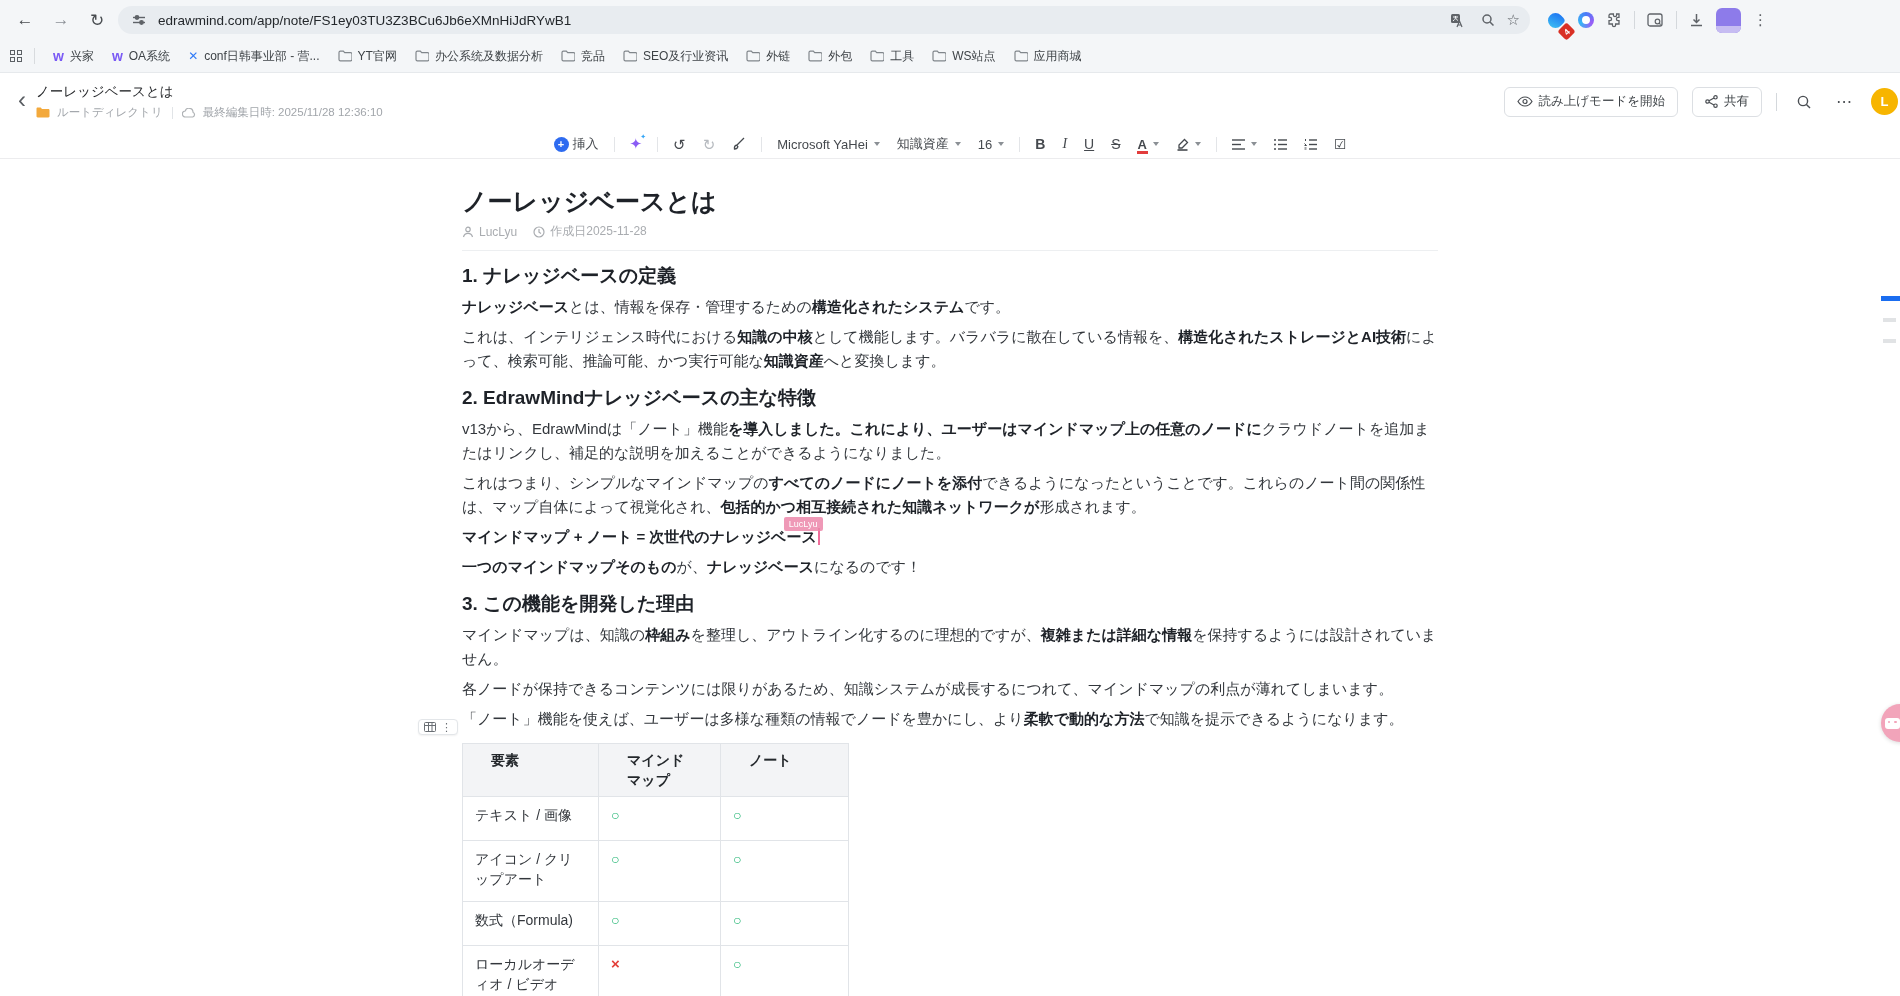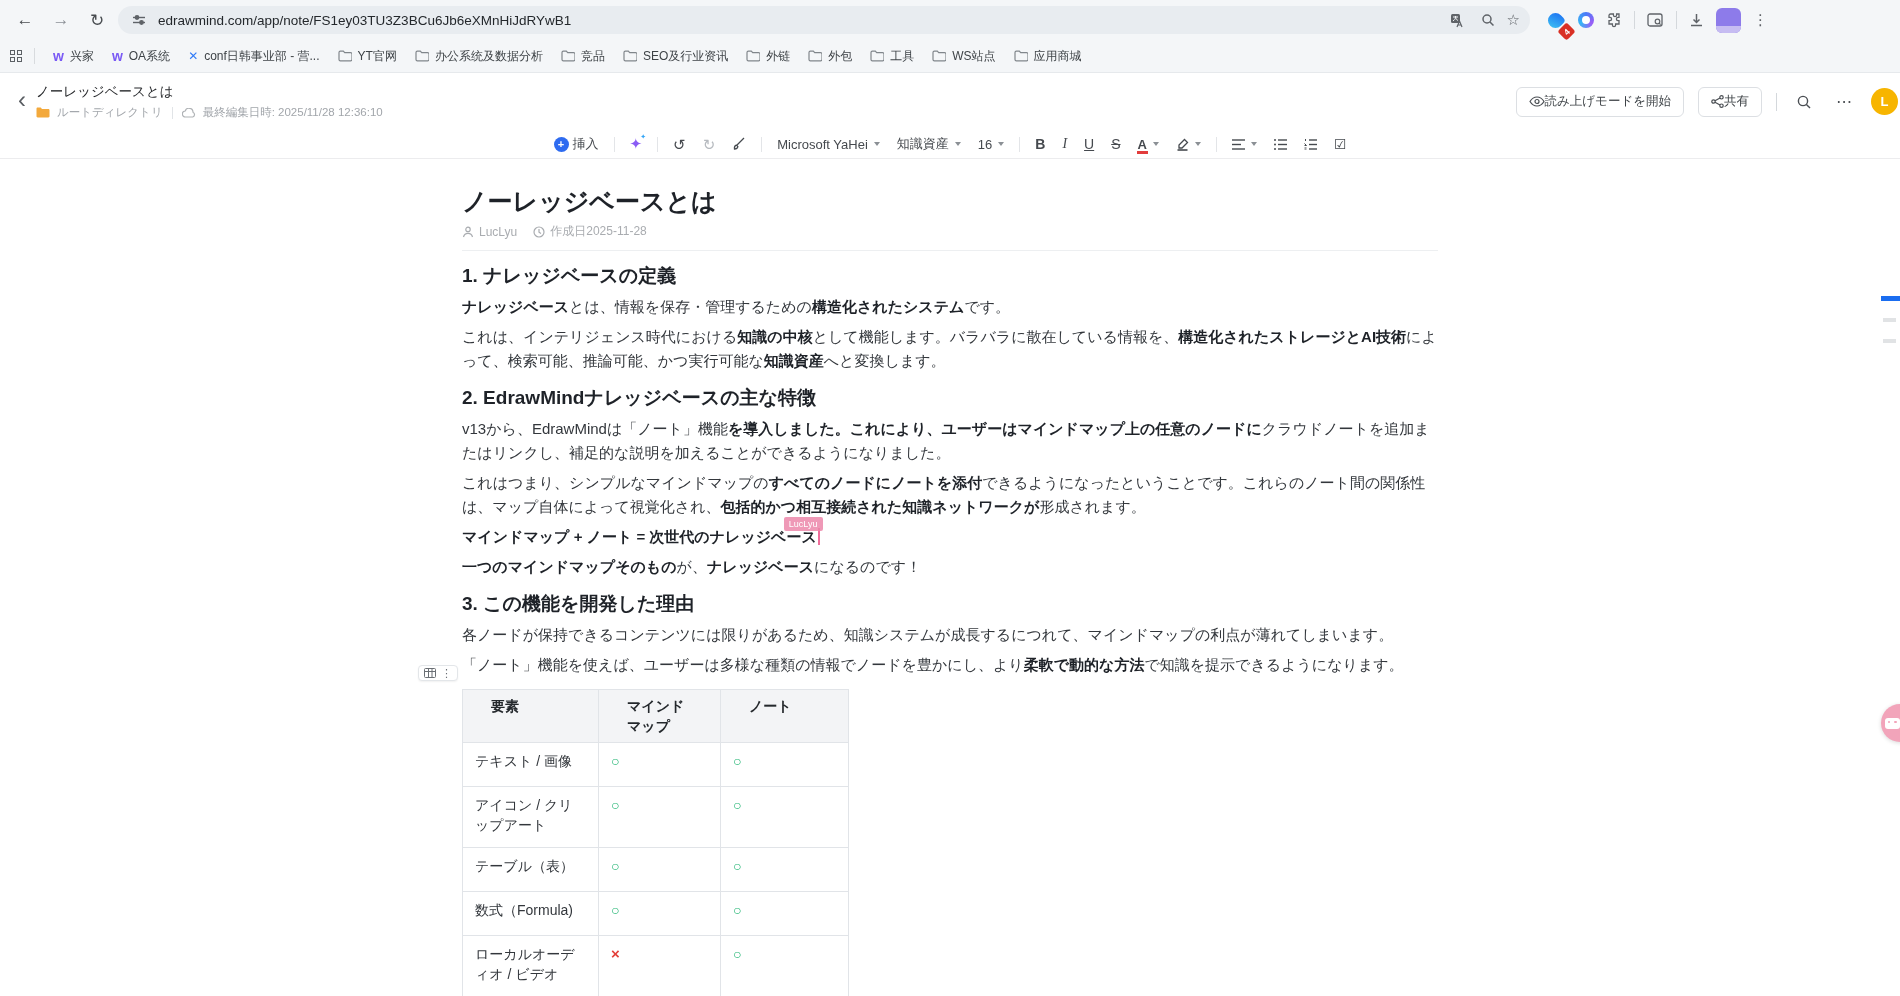--- a/index.html
+++ b/index.html
@@ -43,21 +43,21 @@
   .bm-x { color:#2f7af7; font-weight:bold; font-size:12px; }
 
   
   .app-header { height:57px; background:#fff; display:flex; align-items:center; padding:0 16px; position:relative; }
   .back-chev { font-size:24px; color:#5a5e63; padding:0 10px 4px 2px; line-height:20px; }
   .title-block { display:flex; flex-direction:column; gap:4px; }
   .doc-name { font-size:13.5px; color:#27292c; }
   .crumb-row { display:flex; align-items:center; gap:7px; font-size:11.5px; color:#a2a6ab; }
   .crumb-sep { width:1px; height:12px; background:#e1e4e7; margin:0 2px; }
   .hdr-right { margin-left:auto; display:flex; align-items:center; gap:14px; }
-  .hdr-btn { display:flex; align-items:center; height:30px; padding:0 12px; border:1px solid #dcdfe3;
+  .hdr-btn { display:flex; align-items:center; gap:6px; height:30px; padding:0 12px; border:1px solid #dcdfe3;
              border-radius:6px; background:#fff; font-size:12.5px; color:#3e4347; }
   .hdr-ic { width:26px; height:26px; display:flex; align-items:center; justify-content:center; color:#4a4e53; }
   .dots-h { font-size:16px; color:#4a4e53; }
   .avatar-app { width:27px; height:27px; border-radius:50%; background:#f7b500; color:#fff; font-size:13px;
                 font-weight:bold; display:flex; align-items:center; justify-content:center; margin-right:-14px; }
 
   
   .fmt-bar { height:29px; border-bottom:1px solid #ececee; display:flex; align-items:center; justify-content:center; gap:7px; }
   .tbtn { display:flex; align-items:center; gap:4px; height:23px; padding:0 5px; border-radius:4px;
           font-size:13px; color:#45494e; }
@@ -440,20 +440,21 @@
       <div>
           <h2>1. ナレッジベースの定義</h2>
           <p><strong>ナレッジベース</strong><span>とは、情報を保存・管理するための</span><strong>構造化されたシステム</strong><span>です。</span></p>
           <p><span>これは、インテリジェンス時代における</span><strong>知識の中核</strong><span>として機能します。バラバラに散在している情報を、</span><strong>構造化されたストレージとAI技術</strong><span>によって、検索可能、推論可能、かつ実行可能な</span><strong>知識資産</strong><span>へと変換します。</span></p>
           <h2>2. EdrawMindナレッジベースの主な特徴</h2>
           <p><span>v13から、EdrawMindは「ノート」機能</span><strong>を導入しました。これにより、ユーザーはマインドマップ上の任意のノードに</strong><span>クラウドノートを追加またはリンクし、補足的な説明を加えることができるようになりました。</span></p>
           <p><span>これはつまり、シンプルなマインドマップの</span><strong>すべてのノードにノートを添付</strong><span>できるようになったということです。これらのノート間の関係性は、マップ自体によって視覚化され、</span><strong>包括的かつ相互接続された知識ネットワークが</strong><span>形成されます。</span></p>
           <p><strong>マインドマップ + ノート = 次世代のナレッジベース</strong><span class="collab-caret"><span class="collab-flag">LucLyu</span></span></p>
           <p><strong>一つのマインドマップそのもの</strong><span>が、</span><strong>ナレッジベース</strong><span>になるのです！</span></p>
           <h2>3. この機能を開発した理由</h2>
+          <p><span>マインドマップは、知識の</span><strong>枠組み</strong><span>を整理し、アウトライン化するのに理想的ですが、</span><strong>複雑または詳細な情報</strong><span>を保持するようには設計されていません。</span></p>
           <p><span>各ノードが保持できるコンテンツには限りがあるため、知識システムが成長するにつれて、マインドマップの利点が薄れてしまいます。</span></p>
           <p><span>「ノート」機能を使えば、ユーザーは多様な種類の情報でノードを豊かにし、より</span><strong>柔軟で動的な方法</strong><span>で知識を提示できるようになります。</span></p>
         </div>
 
       <div class="tbl-wrap">
         <div class="tbl-controls">
           <svg class="ic" width="12" height="10" viewBox="0 0 12 10">
               <rect x="0.5" y="0.5" width="11" height="9" rx="1" fill="none" stroke="#6a6f74"></rect>
               <line x1="0.5" y1="3.5" x2="11.5" y2="3.5" stroke="#6a6f74"></line>
               <line x1="4.5" y1="0.5" x2="4.5" y2="9.5" stroke="#6a6f74"></line>
@@ -479,25 +480,20 @@
                 <td class="single">テキスト / 画像</td>
                 <td class="single"><span class="mark-yes">○</span></td>
                 <td class="single"><span class="mark-yes">○</span></td>
               </tr>
               <tr>
                 <td class="tall">アイコン / クリップアート</td>
                 <td class="tall"><span class="mark-yes">○</span></td>
                 <td class="tall"><span class="mark-yes">○</span></td>
               </tr>
               <tr>
-                <td class="single">テーブル（表）</td>
-                <td class="single"><span class="mark-yes">○</span></td>
-                <td class="single"><span class="mark-yes">○</span></td>
-              </tr>
-              <tr>
                 <td class="single">数式（Formula)</td>
                 <td class="single"><span class="mark-yes">○</span></td>
                 <td class="single"><span class="mark-yes">○</span></td>
               </tr>
               <tr>
                 <td class="tall">ローカルオーディオ / ビデオ</td>
                 <td class="tall"><span class="mark-no">×</span></td>
                 <td class="tall"><span class="mark-yes">○</span></td>
               </tr>
             </tbody>

